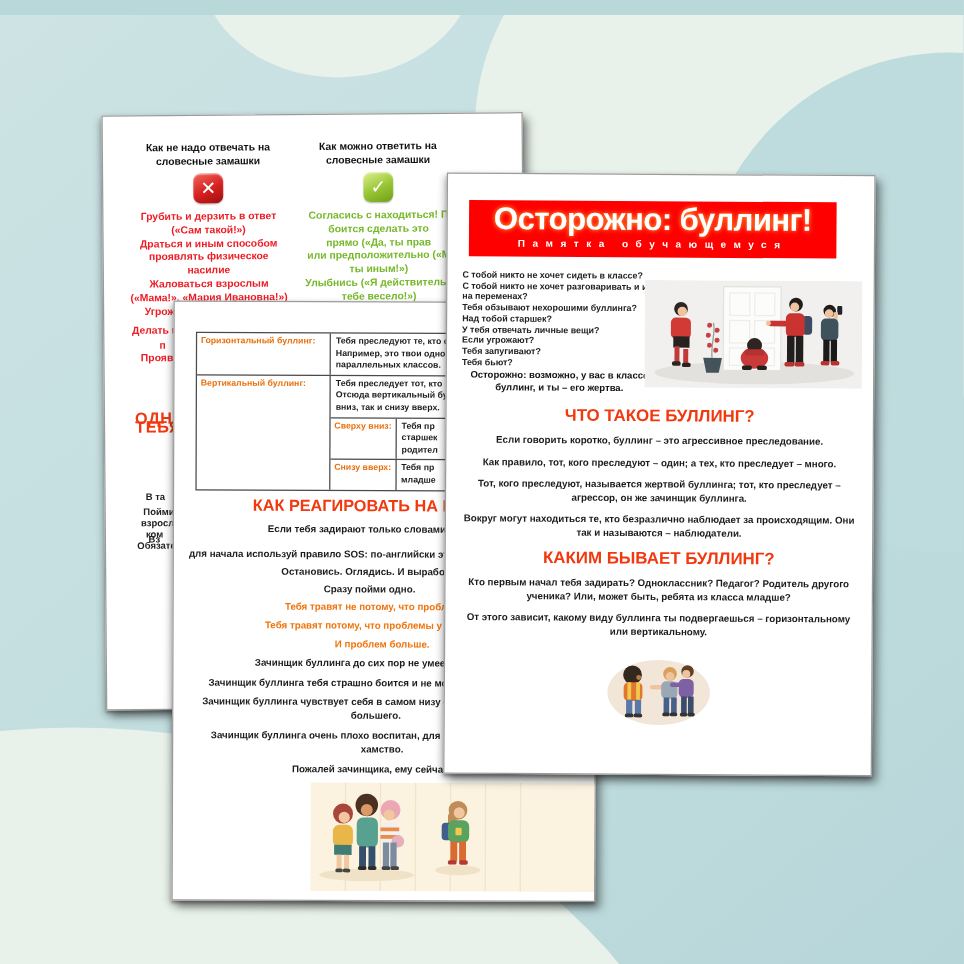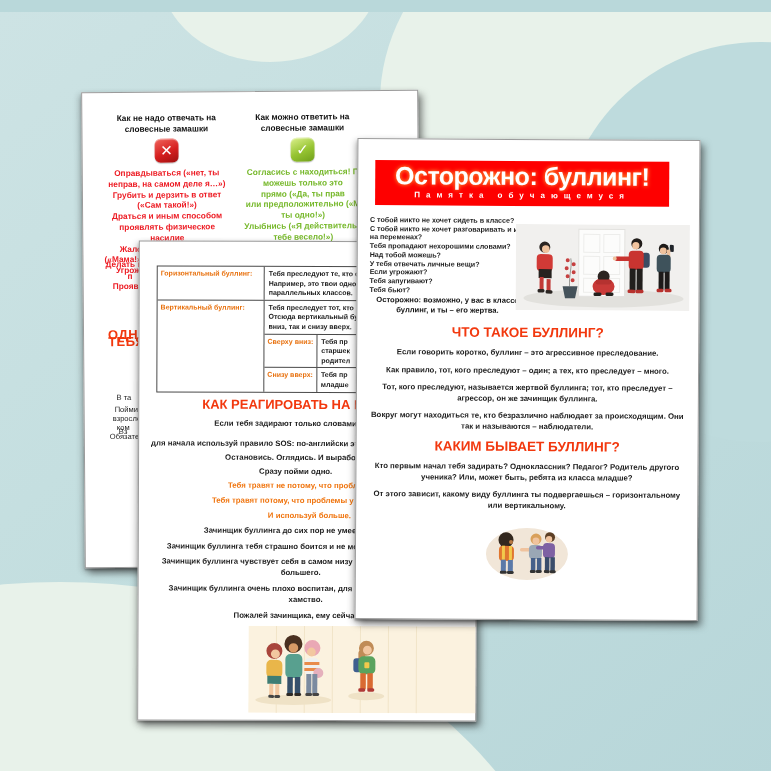--- a/index.html
+++ b/index.html
@@ -27,21 +27,21 @@
   .bp-title{font-size:8.3px;font-weight:700;line-height:11px;color:#111;}
   .bp-icon{width:24px;height:24px;margin:4px auto 5px;border-radius:6px;display:flex;align-items:center;justify-content:center;
            color:#fff;font-size:15px;font-weight:700;box-shadow:inset 0 1px 1px rgba(255,255,255,.55),0 1px 1px rgba(0,0,0,.25);}
   .bp-icon.x{background:linear-gradient(155deg,#ee6058 5%,#d61f1f 55%,#9d0f0f);}
   .bp-icon.ck{background:linear-gradient(155deg,#d7ed86 5%,#96c432 55%,#6f9f1a);}
   .bp-item{font-size:8.3px;font-weight:700;line-height:10.8px;color:#ed1c24;}
   .bp-line{font-size:8.3px;font-weight:700;line-height:10.8px;color:#76b82a;white-space:nowrap;}
   .frag{position:absolute;white-space:nowrap;}
   .frag.red{font-size:8.3px;font-weight:700;color:#ed1c24;}
   .frag.big{font-size:13px;font-weight:700;color:#f2380e;letter-spacing:.5px;}
-  .frag.blk{font-size:7.6px;font-weight:400;color:#222;}
+  .frag.blk{font-size:7.6px;font-weight:700;color:#222;}
   .f1{left:22px;top:166px}.f2{left:44px;top:178px}.f3{left:29px;top:188px}
   .f4{left:24px;top:234px}.f5{left:24px;top:241px}
   .f6{left:32px;top:300px}.f7{left:30px;top:312px}.f8{left:28px;top:321px}
   .f9{left:32px;top:330px}.f10{left:25px;top:339px}.f11{left:34px;top:334px}
 
   
   .btable{position:absolute;left:17px;top:24px;width:300px;border:1px solid #4a4a4a;
           font-size:7px;font-weight:700;line-height:9.6px;}
   .btr{display:flex;}
   .btr + .btr{border-top:1px solid #4a4a4a;}
@@ -84,36 +84,35 @@
   <div class="blob blue blob-mound"></div>
   <div class="blob mint blob-tc"></div>
   <div class="blob mint blob-bl"></div>
 
   <div class="page page-back">
     <div class="bp-col c1">
       <div class="bp-title">Как не надо отвечать на словесные замашки</div>
       <div class="bp-icon x">
           <span>✕</span>
         </div>
-      <div class="bp-item">Оправдываться («нет, ты неправ, на самом деле я…»)</div>
       <div class="bp-item">Грубить и дерзить в ответ («Сам такой!»)</div>
       <div class="bp-item">Драться и иным способом проявлять физическое насилие</div>
       <div class="bp-item">Жаловаться взрослым («Мама!», «Мария Ивановна!»)</div>
       <div class="bp-item">Угрожать («А вот я скажу Марии</div>
     </div>
     <div class="bp-col c2">
       <div class="bp-title">Как можно ответить на словесные замашки</div>
       <div class="bp-icon ck">
           <span>✓</span>
         </div>
       <div class="bp-line">Согласись с находиться! П</div>
-      <div class="bp-line">можешь только это</div>
+      <div class="bp-line">боится сделать это</div>
       <div class="bp-line">прямо («Да, ты прав</div>
       <div class="bp-line">или предположительно («М</div>
-      <div class="bp-line">ты одно!»)</div>
+      <div class="bp-line">ты иным!»)</div>
       <div class="bp-line">Улыбнись («Я действительн</div>
       <div class="bp-line">тебе весело!»)</div>
       <div class="bp-line">Переведи внимание на за</div>
     </div>
     <div class="frag red f1">Делать в</div>
     <div class="frag red f2">п</div>
     <div class="frag red f3">Прояв</div>
     <div class="frag big f4">ОДН</div>
     <div class="frag big f5">ТЕБЯ</div>
     <div class="frag blk f6">В та</div>
@@ -161,21 +160,21 @@
       </div>
     </div>
 
     <div class="mid-heading">КАК РЕАГИРОВАТЬ НА Б</div>
     <div class="mline ml1">Если тебя задирают только словами или мол</div>
     <div class="mline ml2">для начала используй правило SOS: по-английски это бу</div>
     <div class="mline ml3">Остановись. Оглядись. И выработай с</div>
     <div class="mline ml4">Сразу пойми одно.</div>
     <div class="mline orange ml5">Тебя травят не потому, что проблем</div>
     <div class="mline orange ml6">Тебя травят потому, что проблемы у зачин</div>
-    <div class="mline orange ml7">И используй больше.</div>
+    <div class="mline orange ml7">И проблем больше.</div>
     <div class="mline ml8">Зачинщик буллинга до сих пор не умеет общ</div>
     <div class="mline ml9">Зачинщик буллинга тебя страшно боится и не может сп</div>
     <div class="mline ml10">Зачинщик буллинга чувствует себя в самом низу общест</div>
     <div class="mline ml11">большего.</div>
     <div class="mline ml12">Зачинщик буллинга очень плохо воспитан, для него но</div>
     <div class="mline ml13">хамство.</div>
     <div class="mline ml14">Пожалей зачинщика, ему сейчас не</div>
 
     <div class="mid-illo">
       <svg width="230" height="87" viewBox="0 0 230 87">
@@ -231,22 +230,22 @@
 
   <div class="page page-front">
     <div class="banner">
       <div class="banner-title">Осторожно: буллинг!</div>
       <div class="banner-sub">Памятка обучающемуся</div>
     </div>
 
     <div class="questions">
       <div class="q">С тобой никто не хочет сидеть в классе?</div>
       <div class="q">С тобой никто не хочет разговаривать и играть на переменах?</div>
-      <div class="q">Тебя пропадают нехорошими словами?</div>
-      <div class="q">Над тобой можешь?</div>
+      <div class="q">Тебя обзывают нехорошими буллинга?</div>
+      <div class="q">Над тобой старшек?</div>
       <div class="q">У тебя отвечать личные вещи?</div>
       <div class="q">Если угрожают?</div>
       <div class="q">Тебя запугивают?</div>
       <div class="q">Тебя бьют?</div>
     </div>
 
     <div class="warning">Осторожно: возможно, у вас в классе буллинг, и ты – его жертва.</div>
 
     <div class="fp-illo">
       <svg width="174" height="86" viewBox="0 0 174 86">

